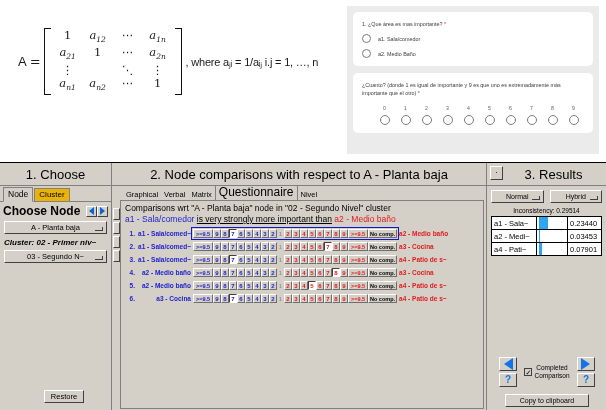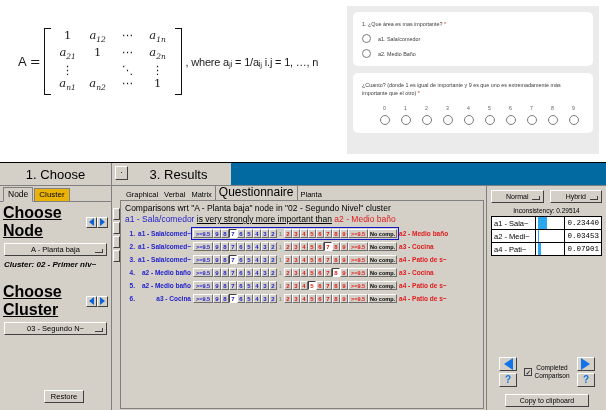--- a/index.html
+++ b/index.html
@@ -41,21 +41,21 @@
   .scale-head{display:flex;margin-top:8px;padding-left:12px;}
   .scale-head span{width:21px;text-align:center;font-size:5.2px;color:#5f5f5f;}
   .scale-row{display:flex;margin-top:4px;padding-left:12px;}
   .scale-row .radio{margin:0 auto;width:8px;height:8px;}
   .scale-cell{width:21px;display:flex;justify-content:center;}
 
   
   .app{position:absolute;left:0;top:162px;width:606px;height:248px;background:#d4d0c8;border-top:1px solid #000;}
 
   
-  .hdrrow{display:flex;height:22px;border-bottom:1px solid #808080;background:#0369a1;}
+  .hdrrow{display:flex;height:22px;border-bottom:1px solid #808080;background:#d946ef;}
   .hdr{
     display:flex;align-items:center;justify-content:center;
     font-size:13px;color:#000;background:#d4d0c8;
     border-right:1px solid #808080;box-sizing:border-box;
   }
   .hdr1{width:112px;}
   .hdr2{width:375px;}
   .hdr3{width:119px;border-right:none;position:relative;padding-left:14px;}
   .mini-btn{
     position:absolute;left:3px;top:3px;width:13px;height:14px;
@@ -65,21 +65,21 @@
 
   .body{display:flex;height:225px;}
 
   
   .col1{width:112px;background:#d4d0c8;border-right:1px solid #808080;box-sizing:border-box;position:relative;}
   .tabstrip{display:flex;align-items:flex-end;height:15px;padding-left:3px;border-bottom:1px solid #808080;}
   .tab{font-size:8px;padding:1px 4px 1px 4px;background:#eab308;border:1px solid #808080;border-bottom:none;
        margin-right:1px;color:#000;line-height:10px;}
   .tab.sel{background:#d4d0c8;font-size:8.5px;padding-bottom:2px;position:relative;top:1px;border-bottom:1px solid #d4d0c8;}
   .choose-hd{display:flex;align-items:center;justify-content:space-between;padding:2px 3px 0 3px;}
-  .choose-lbl{font-size:16px;font-weight:bold;text-decoration:underline;color:#000;}
+  .choose-lbl{font-size:12px;font-weight:bold;color:#000;}
   .arrowpair{display:flex;}
   .arrbtn{width:11px;height:11px;background:#d4d0c8;border:1px solid #fff;border-right-color:#404040;border-bottom-color:#404040;
           display:flex;align-items:center;justify-content:center;box-sizing:border-box;}
   .tri-l{width:0;height:0;border-top:4px solid transparent;border-bottom:4px solid transparent;border-right:5px solid #0a63d6;}
   .tri-r{width:0;height:0;border-top:4px solid transparent;border-bottom:4px solid transparent;border-left:5px solid #0a63d6;}
   .combo{
     margin:3px 4px 0 4px;height:13px;background:#d4d0c8;
     border:1px solid #fff;border-right-color:#404040;border-bottom-color:#404040;
     display:flex;align-items:center;justify-content:center;position:relative;box-sizing:border-box;
   }
@@ -134,21 +134,21 @@
     display:flex;align-items:center;justify-content:center;position:relative;box-sizing:border-box;
   }
   .selbox span{font-size:7px;color:#000;}
   .selbox .knob{position:absolute;right:3px;top:5px;width:7px;height:3px;border-bottom:1px solid #404040;border-right:1px solid #404040;}
   .incons{text-align:center;font-size:6.5px;color:#000;margin-top:4px;}
   table.res{border-collapse:collapse;margin-top:2px;width:100%;}
   table.res td{border:1px solid #000;height:12px;font-size:7.5px;padding:0 2px;background:#fff;color:#000;}
   td.rname{width:40px;background:#d4d0c8;}
   td.rbar{width:26px;background:#fff;padding:0;}
   .bar{height:100%;background:#2aa7ef;}
-  td.rval{text-align:right;font-family:Liberation Mono, monospace;}
+  td.rval{text-align:left;}
 
   .navblock{position:absolute;left:12px;bottom:24px;width:96px;display:flex;align-items:center;justify-content:space-between;}
   .navcol{display:flex;flex-direction:column;gap:2px;}
   .navbtn{width:18px;height:14px;background:#d4d0c8;border:1px solid #fff;border-right-color:#404040;border-bottom-color:#404040;
           display:flex;align-items:center;justify-content:center;box-sizing:border-box;}
   .big-l{width:0;height:0;border-top:6px solid transparent;border-bottom:6px solid transparent;border-right:9px solid #1273e8;}
   .big-r{width:0;height:0;border-top:6px solid transparent;border-bottom:6px solid transparent;border-left:9px solid #1273e8;}
   .qm{font-size:10px;font-weight:bold;color:#1273e8;line-height:10px;}
   .cmpchk{display:flex;align-items:center;gap:2px;}
   .chk{width:8px;height:8px;border:1px solid #404040;background:#d4d0c8;font-size:7px;line-height:7px;text-align:center;color:#000;box-sizing:border-box;}
@@ -262,20 +262,21 @@
             <span class="radio"></span>
           </span>
       </div>
     </div>
   </div>
 
   <div class="app">
 
     <div class="hdrrow">
       <div class="hdr hdr1">1. Choose</div>
+      <div class="hdr hdr2">2. Node comparisons with respect to A - Planta baja</div>
       <div class="hdr hdr3">
         <span class="mini-btn">·</span>
         <span>3. Results</span>
       </div>
     </div>
 
     <div class="body">
 
       <div class="col1">
         <div class="tabstrip">
@@ -295,31 +296,20 @@
           </span>
         </div>
 
         <div class="combo">
           <span>A - Planta baja</span>
           <span class="knob"></span>
         </div>
 
         <div class="cluster-note">Cluster: 02 - Primer niv~</div>
 
-        <div class="choose-hd" style="margin-top:12px">
-          <span class="choose-lbl">Choose Cluster</span>
-          <span class="arrowpair">
-            <span class="arrbtn">
-                <span class="tri-l"></span>
-              </span>
-            <span class="arrbtn">
-                <span class="tri-r"></span>
-              </span>
-          </span>
-        </div>
 
         <div class="combo">
           <span>03 - Segundo N~</span>
           <span class="knob"></span>
         </div>
 
         <div class="restore">Restore</div>
       </div>
 
       <div class="col2">
@@ -329,21 +319,21 @@
           <div class="sidebtn"></div>
           <div class="sidebtn"></div>
         </div>
 
         <div class="col2main">
           <div class="modebar">
             <div class="mtab">Graphical</div>
             <div class="mtab">Verbal</div>
             <div class="mtab">Matrix</div>
             <div class="mtab sel">Questionnaire</div>
-            <div class="mtab">Planta</div>
+            <div class="mtab">Nivel</div>
           </div>
 
           <div class="cmp-panel">
             <div class="cmp-line1">Comparisons wrt "A - Planta baja" node in "02 - Segundo Nivel" cluster</div>
             <div class="cmp-line2">
               <span class="c-blue">a1 - Sala/comedor</span>
               <span class="c-blk">is very strongly more important than</span>
               <span class="c-red">a2 - Medio baño</span>
             </div>
 

